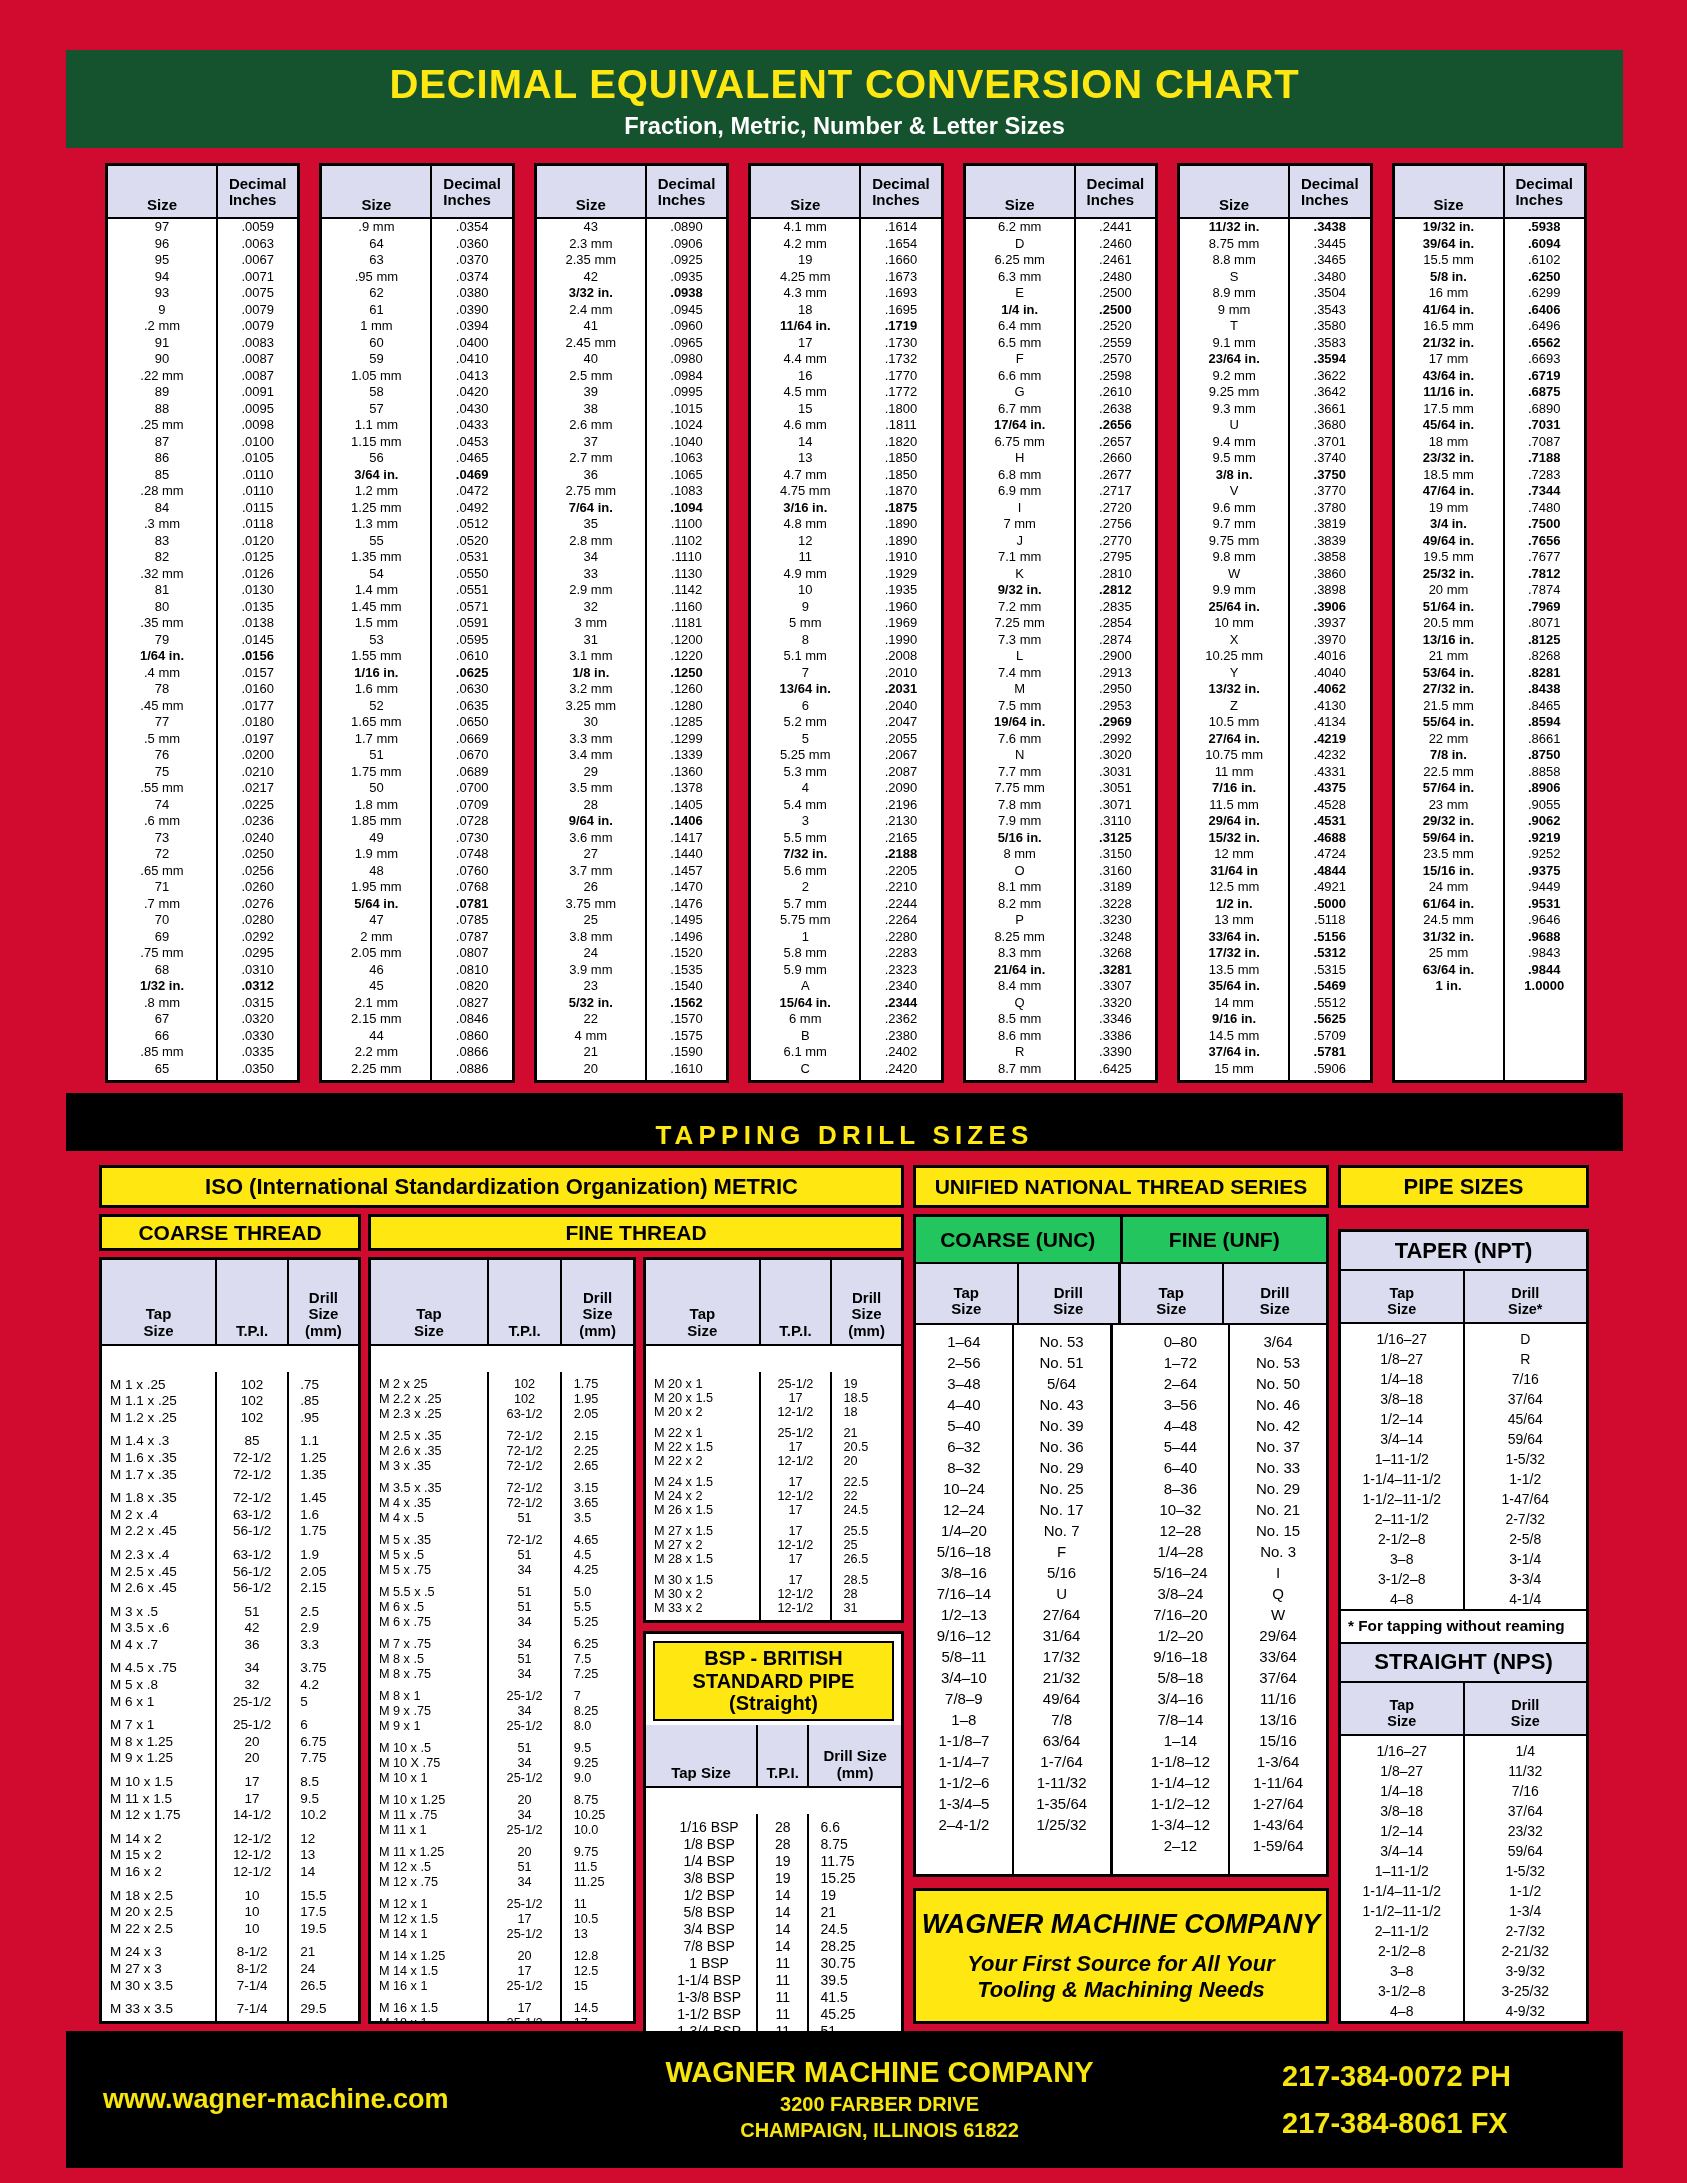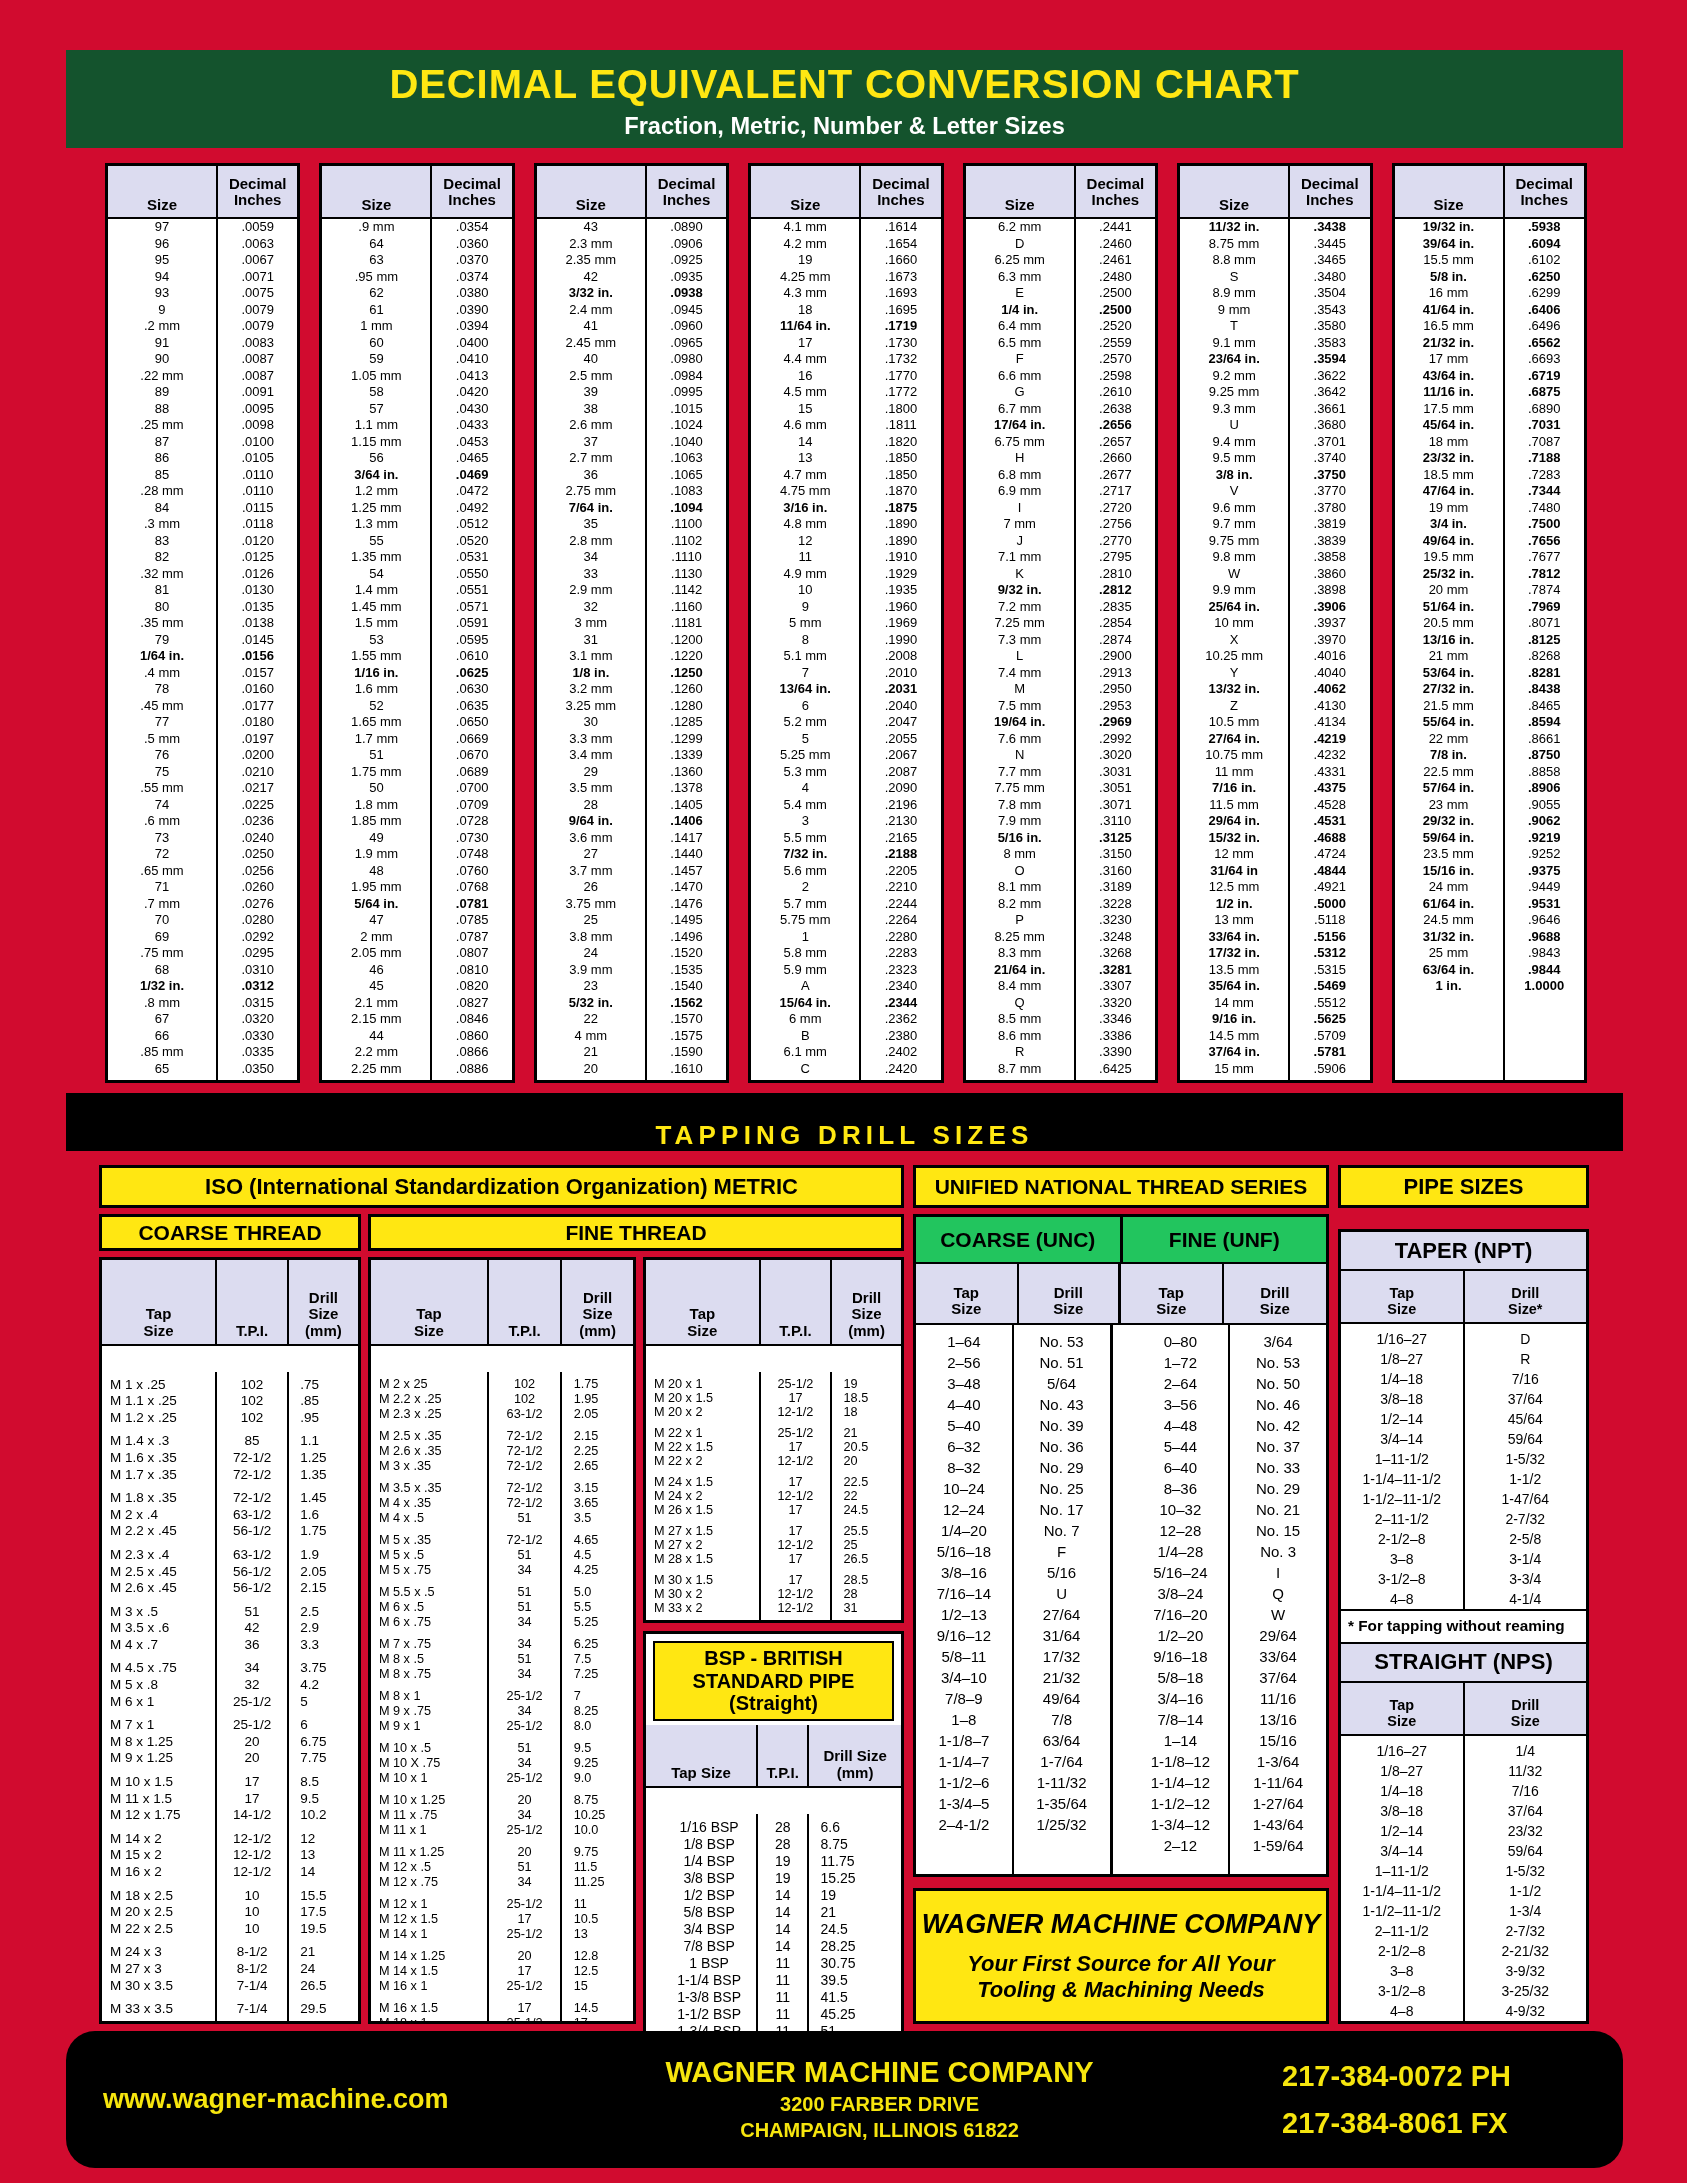--- a/index.html
+++ b/index.html
@@ -9,21 +9,21 @@
   
   .title-band{position:absolute;left:66px;top:50px;width:1557px;height:98px;background:#14532d;text-align:center;}
   .title{font-size:40px;font-weight:bold;color:#ffe712;letter-spacing:0.9px;padding-top:12.2px;}
   .subtitle{font-size:23.6px;font-weight:bold;color:#fff;padding-top:6.1px;}
 
   
   .chart-row{position:absolute;left:105px;top:163px;width:1482px;height:920px;display:flex;gap:19px;}
   .dec-col{flex:1;background:#fff;border:3.5px solid #000;display:flex;flex-direction:column;}
   .dec-head{display:flex;height:51px;background:#dcdcf0;border-bottom:2.6px solid #000;font-weight:bold;font-size:15px;}
   .hs{width:57%;border-right:2.6px solid #000;display:flex;align-items:flex-end;justify-content:center;padding-bottom:4.4px;}
-  .hd{flex:1;display:flex;align-items:center;justify-content:center;white-space:pre-line;text-align:center;line-height:1.05;}
+  .hd{flex:1;display:flex;align-items:center;justify-content:center;white-space:pre-line;line-height:1.05;}
   .dec-body{flex:1;display:flex;}
   .sizes{width:57%;border-right:2.6px solid #000;display:flex;flex-direction:column;}
   .decs{flex:1;display:flex;flex-direction:column;}
   .cell{height:16.5px;line-height:16.5px;font-size:13px;text-align:center;white-space:nowrap;}
   .cell.b{font-weight:bold;}
 
   
   .section-band{position:absolute;left:66px;top:1093px;width:1557px;height:58px;background:#000;color:#ffe712;
                 display:flex;align-items:flex-end;justify-content:center;font-size:26px;font-weight:bold;letter-spacing:5.2px;}
 
@@ -106,21 +106,21 @@
   .ph.first{border-right:2.6px solid #000;}
   .p-body{display:flex;flex:none;}
   .p-col{flex:1;display:flex;flex-direction:column;padding-top:5.2px;box-sizing:border-box;}
   .p-col.left{border-right:2.6px solid #000;}
   .pcell{height:20px;line-height:20px;font-size:14px;text-align:center;white-space:nowrap;}
   .pnote{border-top:2.6px solid #000;padding:6.1px 7px 7px;font-weight:bold;font-size:15.3px;line-height:1.15;flex:none;}
   .p-body.last{flex:1;}
 
   
   .footer{position:absolute;left:66px;top:2031px;width:1557px;height:137px;background:#000;color:#f6e50e;
-          display:flex;align-items:center;box-sizing:border-box;border-radius:29px;}
+          display:flex;align-items:center;box-sizing:border-box;}
   .f-left{width:411px;padding-left:37px;font-size:27px;font-weight:bold;box-sizing:border-box;}
   .f-center{flex:1;text-align:center;}
   .f-co{font-size:29px;font-weight:bold;margin-bottom:2.6px;}
   .f-ad{font-size:20px;font-weight:bold;line-height:1.3;}
   .f-right{width:341px;font-size:29px;font-weight:bold;display:flex;flex-direction:column;gap:14px;box-sizing:border-box;}
 </style>
 </head>
 <body>
 
 <div class="page">

